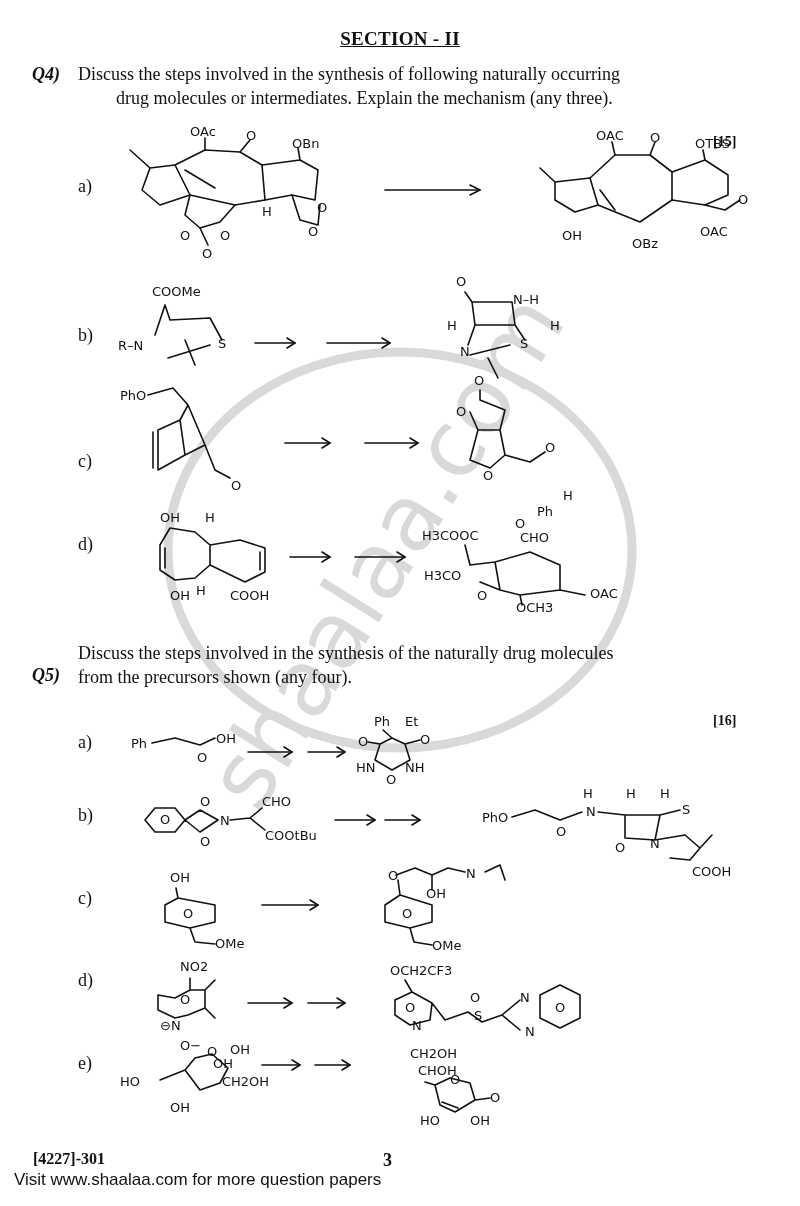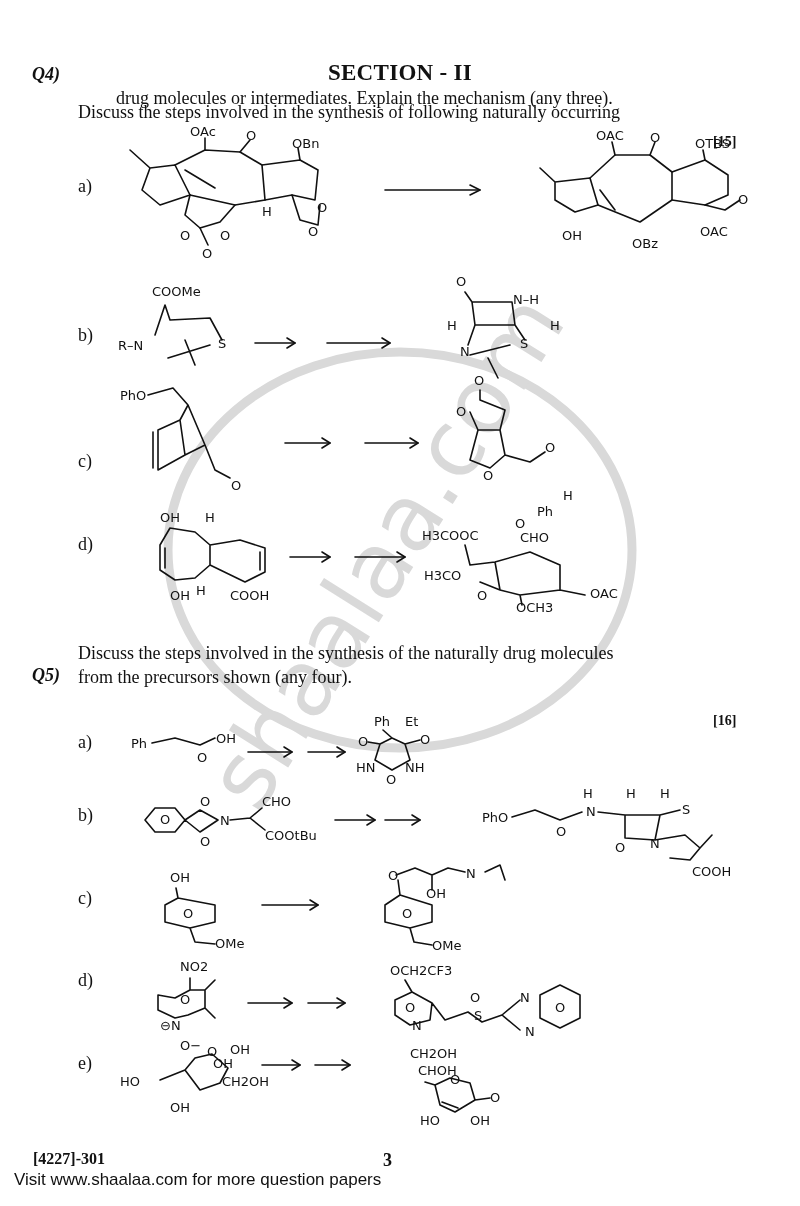--- a/index.html
+++ b/index.html
@@ -1,20 +1,20 @@
 <!DOCTYPE html>
 <html><head>
 <meta charset="utf-8">
 <style>
   html, body { margin: 0; padding: 0; background: #ffffff; }
   body { width: 800px; height: 1206px; position: relative; overflow: hidden;
          font-family: "Liberation Serif", "DejaVu Serif", serif; color: #111; }
   .abs { position: absolute; }
   .section-title { left: 0; width: 800px; top: 28px; text-align: center; font-weight: bold;
-                   font-size: 23px; letter-spacing: 0.3px; margin-top: 32px; }
+                   font-size: 19px; text-decoration: underline; letter-spacing: 0.3px; }
   .qnum { font-style: italic; font-weight: bold; font-size: 18px; }
   .qtext { font-size: 18px; line-height: 24px; }
   .marks { font-weight: bold; font-size: 14px; margin-top: 48px; }
   .label { font-size: 18px; }
   svg { position: absolute; overflow: visible; }
   svg .b { stroke: #111; stroke-width: 1.6; fill: none; stroke-linecap: round; stroke-linejoin: round; }
   svg text { font-family: "DejaVu Sans", sans-serif; font-size: 13px; fill: #111; }
   .footer-code { left: 33px; top: 1150px; font-weight: bold; font-size: 16px; }
   .footer-page { left: 383px; top: 1150px; font-weight: bold; font-size: 18px; }
   .footer-visit { left: 14px; top: 1170px; font-family: "Liberation Sans", sans-serif; font-size: 17px; text-align: center; }
@@ -24,21 +24,21 @@
 <body>
 
 <svg class="watermark" viewBox="0 0 500 420" width="500" height="420">
   <ellipse cx="250" cy="210" rx="232" ry="198" fill="none" stroke="#d9d9d9" stroke-width="9"></ellipse>
   <text x="250" y="235" text-anchor="middle" font-size="92" fill="#d9d9d9" transform="rotate(-58 250 220)" style="font-family:'DejaVu Sans',sans-serif;font-size:92px;fill:#d9d9d9">shaalaa.com</text>
 </svg>
 
 <div class="abs section-title">SECTION - II</div>
 
 <div class="abs qnum" style="left:32px; top:64px;font-family:Liberation Serif, serif;">Q4)</div>
-<div class="abs qtext" style="left:78px; top:62px;margin-top:38px;">Discuss the steps involved in the synthesis of following naturally occurring</div>
+<div class="abs qtext" style="left:78px; top:62px;">Discuss the steps involved in the synthesis of following naturally occurring</div>
 <div class="abs qtext" style="left:78px; top:86px;margin-left:38px;">drug molecules or intermediates. Explain the mechanism (any three).</div>
 <div class="abs marks" style="left:713px; top:86px;">[15]</div>
 
 <div class="abs label" style="left:78px; top:176px;">a)</div>
 <svg style="left:0; top:0;" width="800" height="1206">
 
   <g>
     <path class="b" d="M130 150 L150 168 L175 165 L190 195 L160 205 L142 190 L150 168"></path>
     <path class="b" d="M175 165 L205 150 L240 152 L262 165 L265 200 L235 205 L190 195"></path>
     <path class="b" d="M262 165 L300 160 L318 170 L315 200 L292 195 L265 200"></path>

